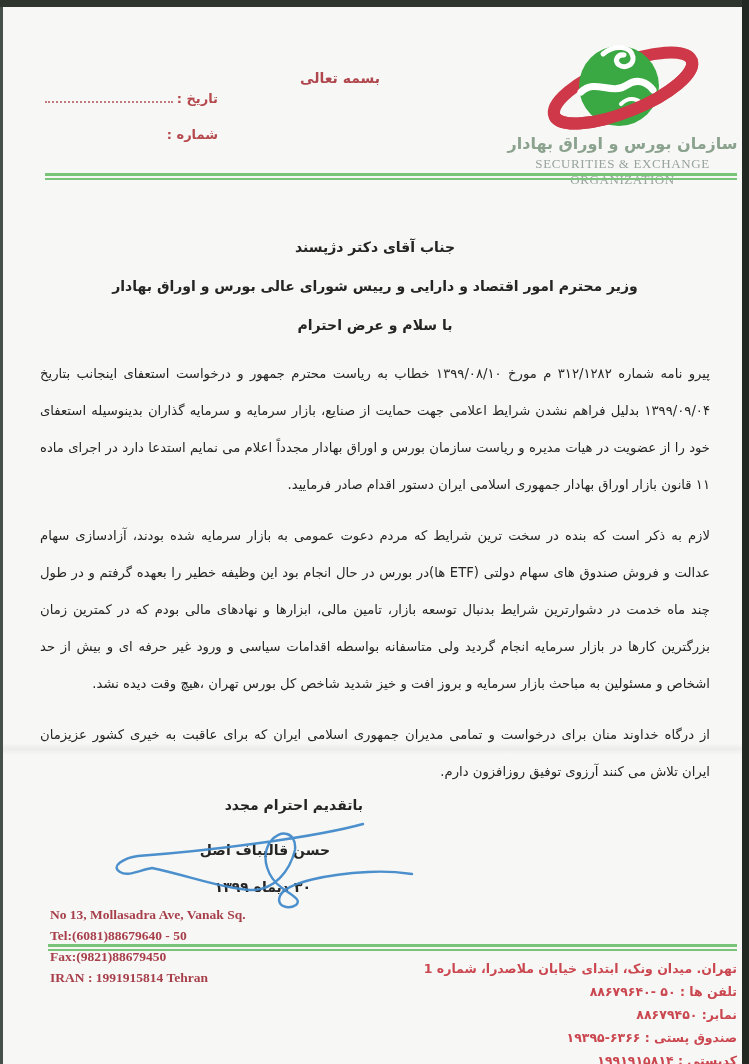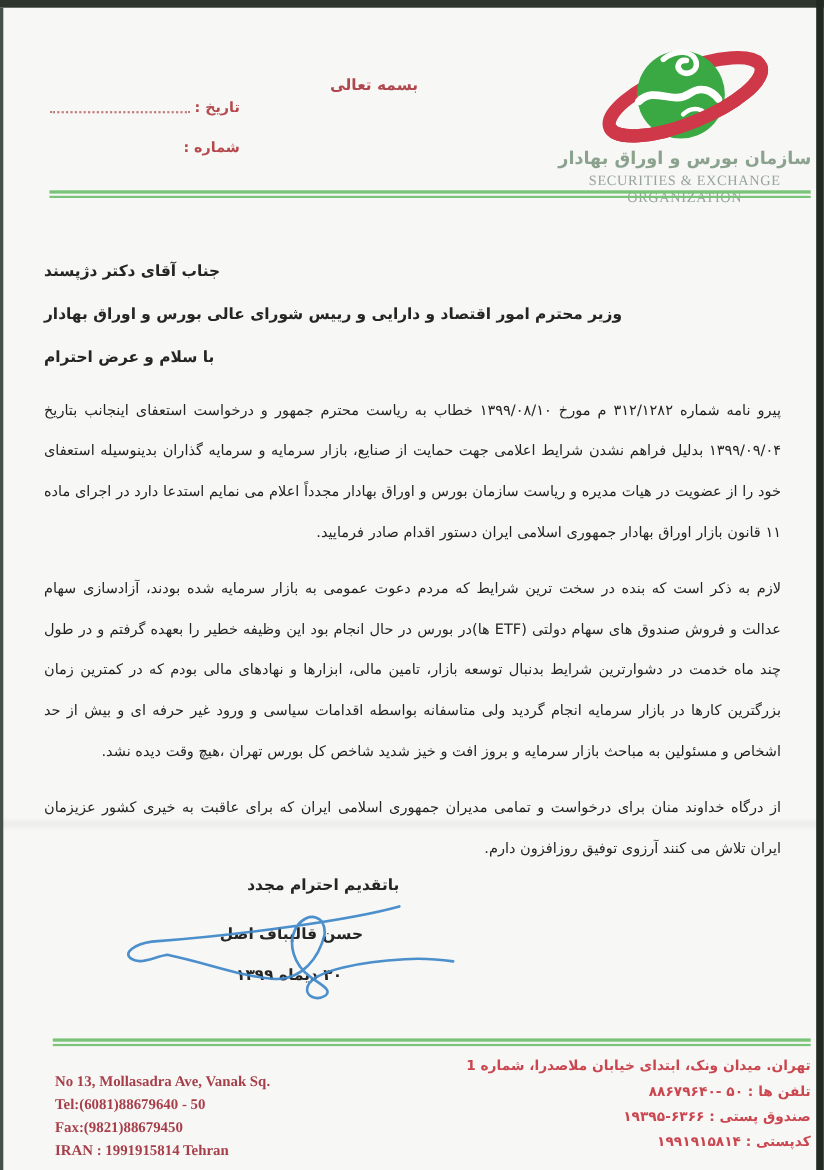--- a/index.html
+++ b/index.html
@@ -33,28 +33,28 @@
   .meta-label{color:#b5494d;font-weight:bold;font-size:13px;direction:rtl;white-space:nowrap;}
 
   .sep{position:absolute;height:8px;}
   .sep .bar1{height:3px;background:#7ac47a;}
   .sep .bar2{height:2px;background:#7ac47a;margin-top:2px;}
 
   .letter-body{
     position:absolute;top:228px;left:40px;width:670px;
     direction:rtl;
   }
-  .addr{margin:0;line-height:39px;font-weight:bold;font-size:14px;text-align:left;}
+  .addr{margin:0;line-height:39px;font-weight:bold;font-size:14px;text-align:center;}
   .para{margin:10px 0 14px;line-height:37px;font-size:13.2px;text-align:justify;}
 
   .signoff-line{position:absolute;direction:rtl;font-weight:bold;font-size:14px;white-space:nowrap;}
   .signature-svg{position:absolute;left:100px;top:810px;z-index:3;}
 
   .footer-en{
-    position:absolute;left:50px;top:972px;
+    position:absolute;left:50px;top:904px;
     font-family:"Liberation Serif",serif;font-weight:bold;
     font-size:13.5px;line-height:21px;color:#a73f4b;
   }
   .footer-fa{
     position:absolute;right:12px;top:957px;text-align:right;direction:rtl;
     font-size:12.5px;font-weight:bold;line-height:23px;color:#cb4750;
   }
   .crease{
     position:absolute;left:0;right:0;top:743px;height:12px;
     background:linear-gradient(180deg,rgba(0,0,0,0) 0%,rgba(110,110,110,0.08) 50%,rgba(0,0,0,0) 100%);
@@ -145,17 +145,18 @@
   <div class="footer-en">
     <div>No 13, Mollasadra Ave, Vanak Sq.</div>
     <div>Tel:(6081)88679640 - 50</div>
     <div>Fax:(9821)88679450</div>
     <div>IRAN : 1991915814 Tehran</div>
   </div>
 
   <div class="footer-fa">
     <div>تهران. میدان ونک، ابتدای خیابان ملاصدرا، شماره 1</div>
     <div>تلفن ها : ۵۰ -۸۸۶۷۹۶۴۰</div>
+    <div>نمابر: ۸۸۶۷۹۴۵۰</div>
     <div>صندوق پستی : ۶۳۶۶-۱۹۳۹۵</div>
     <div>کدپستی : ۱۹۹۱۹۱۵۸۱۴</div>
   </div>
 
 </div>
 
 </body></html>

